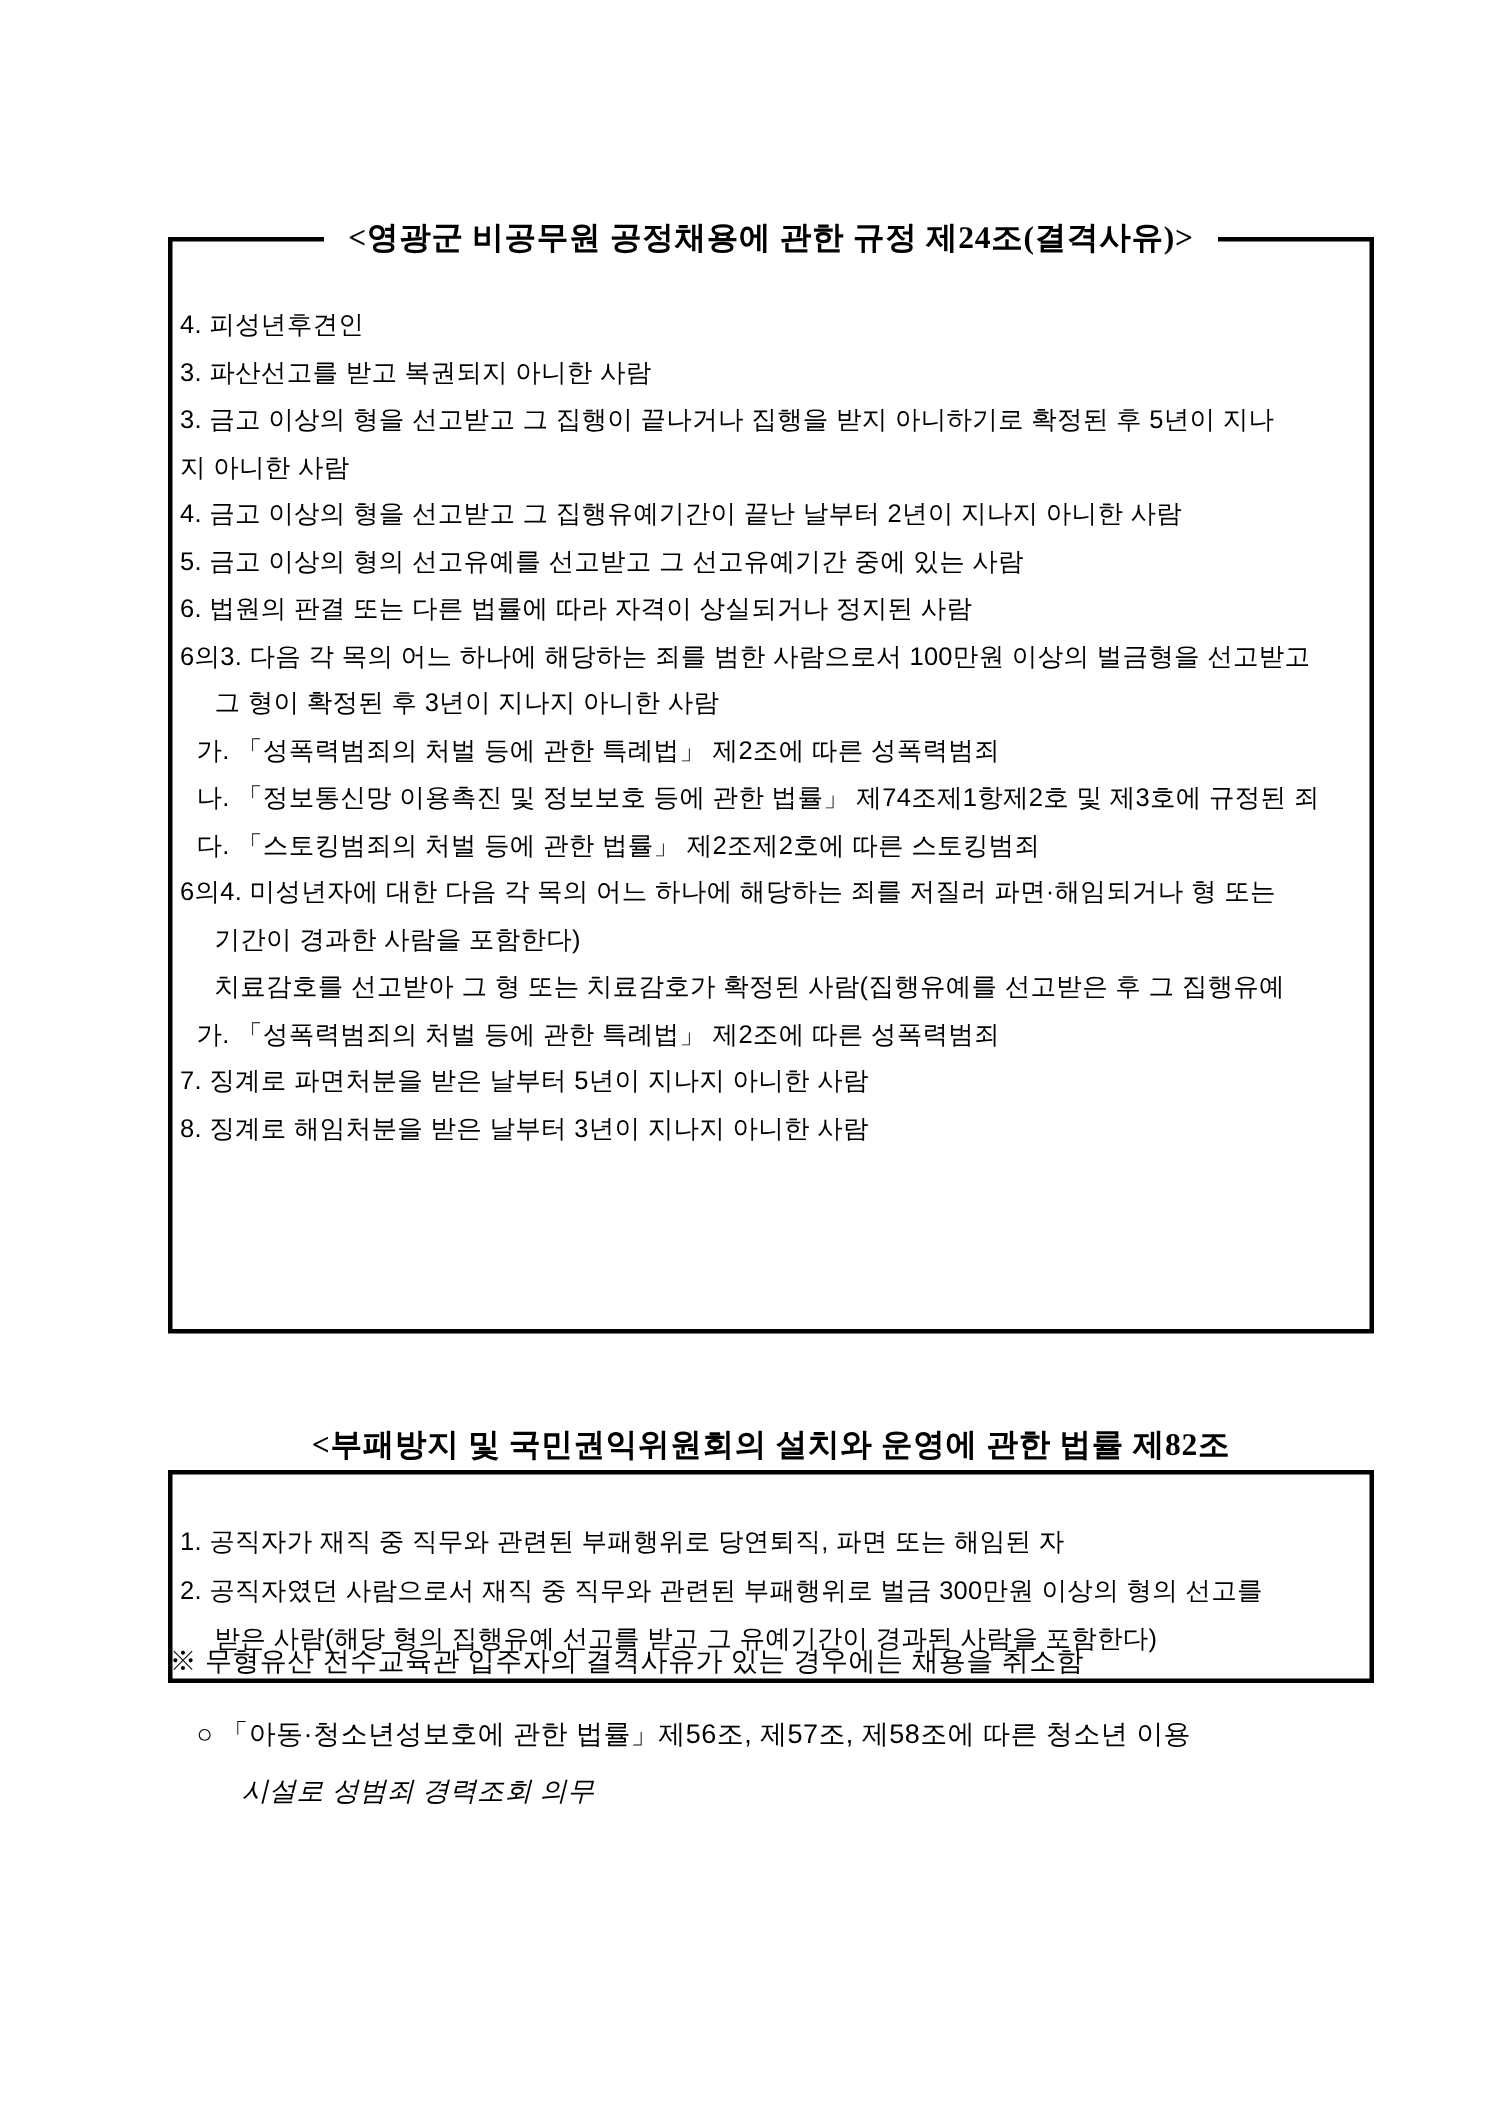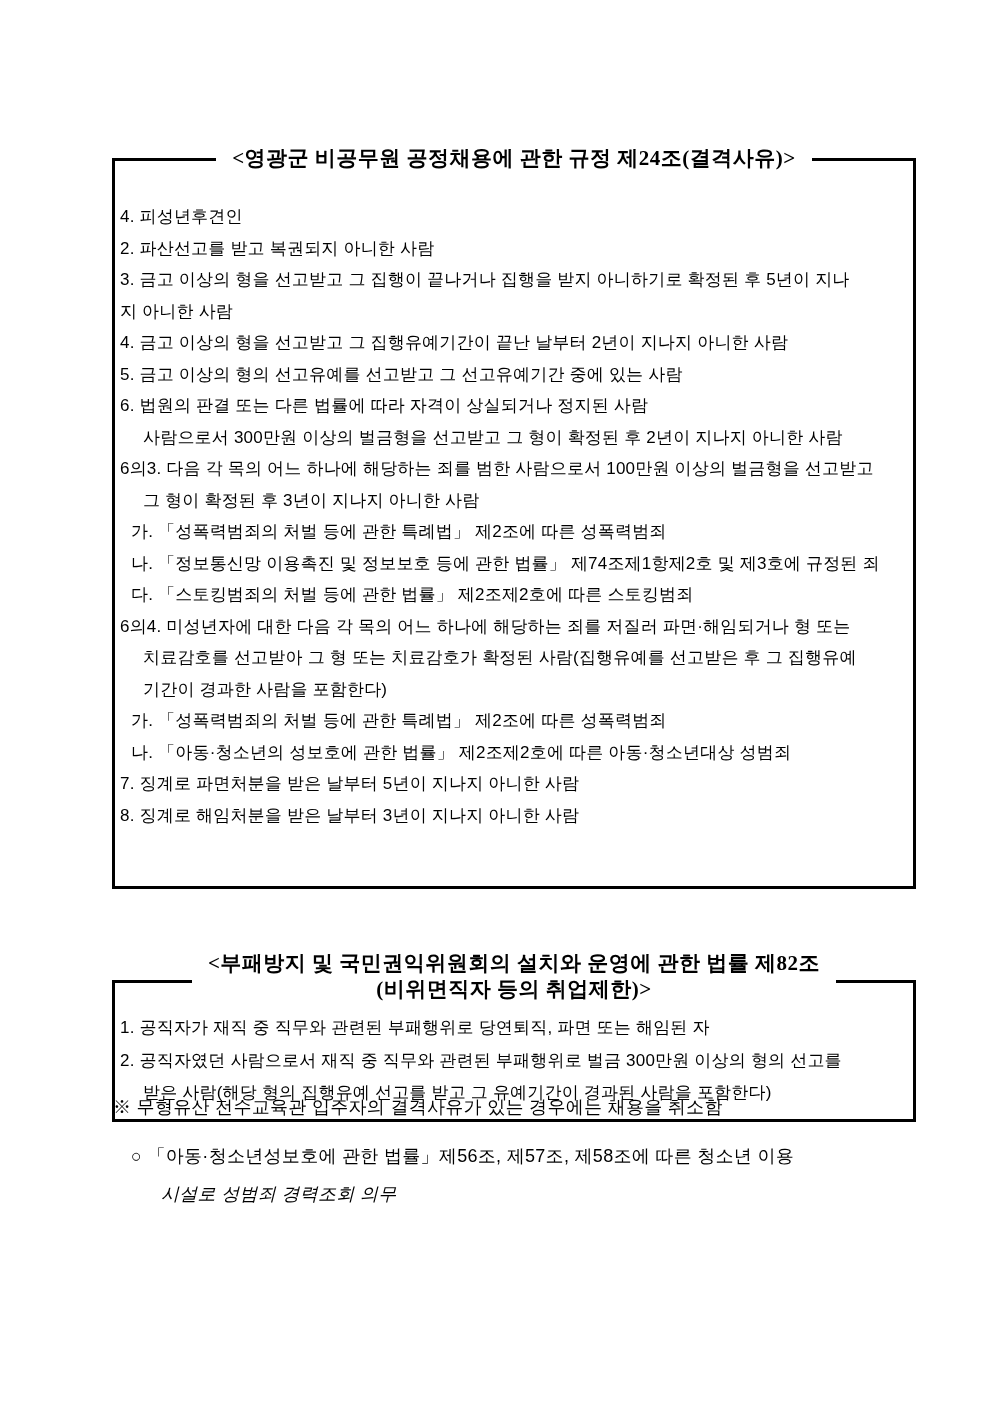--- a/index.html
+++ b/index.html
@@ -78,45 +78,43 @@
 </style>
 </head>
 <body>
 
 <div class="law-box" id="box1">
   <div class="box-title">
     <span class="title-bg">&lt;영광군 비공무원 공정채용에 관한 규정 제24조(결격사유)&gt;</span>
   </div>
   <div class="box-content">
     <div class="bline indent-main">4. 피성년후견인</div>
-    <div class="bline indent-main">2. 파산선고를 받고 복권되지 아니한 사람</div>
+    <div class="bline indent-main">3. 파산선고를 받고 복권되지 아니한 사람</div>
     <div class="bline indent-main">3. 금고 이상의 형을 선고받고 그 집행이 끝나거나 집행을 받지 아니하기로 확정된 후 5년이 지나</div>
     <div class="bline indent-main">지 아니한 사람</div>
     <div class="bline indent-main">4. 금고 이상의 형을 선고받고 그 집행유예기간이 끝난 날부터 2년이 지나지 아니한 사람</div>
     <div class="bline indent-main">5. 금고 이상의 형의 선고유예를 선고받고 그 선고유예기간 중에 있는 사람</div>
     <div class="bline indent-main">6. 법원의 판결 또는 다른 법률에 따라 자격이 상실되거나 정지된 사람</div>
-    <div class="bline indent-cont">사람으로서 300만원 이상의 벌금형을 선고받고 그 형이 확정된 후 2년이 지나지 아니한 사람</div>
     <div class="bline indent-main">6의3. 다음 각 목의 어느 하나에 해당하는 죄를 범한 사람으로서 100만원 이상의 벌금형을 선고받고</div>
     <div class="bline indent-cont">그 형이 확정된 후 3년이 지나지 아니한 사람</div>
     <div class="bline indent-sub">가. 「성폭력범죄의 처벌 등에 관한 특례법」 제2조에 따른 성폭력범죄</div>
     <div class="bline indent-sub">나. 「정보통신망 이용촉진 및 정보보호 등에 관한 법률」 제74조제1항제2호 및 제3호에 규정된 죄</div>
     <div class="bline indent-sub">다. 「스토킹범죄의 처벌 등에 관한 법률」 제2조제2호에 따른 스토킹범죄</div>
     <div class="bline indent-main">6의4. 미성년자에 대한 다음 각 목의 어느 하나에 해당하는 죄를 저질러 파면·해임되거나 형 또는</div>
+    <div class="bline indent-cont">기간이 경과한 사람을 포함한다)</div>
     <div class="bline indent-cont">치료감호를 선고받아 그 형 또는 치료감호가 확정된 사람(집행유예를 선고받은 후 그 집행유예</div>
-    <div class="bline indent-cont">기간이 경과한 사람을 포함한다)</div>
     <div class="bline indent-sub">가. 「성폭력범죄의 처벌 등에 관한 특례법」 제2조에 따른 성폭력범죄</div>
-    <div class="bline indent-sub">나. 「아동·청소년의 성보호에 관한 법률」 제2조제2호에 따른 아동·청소년대상 성범죄</div>
     <div class="bline indent-main">7. 징계로 파면처분을 받은 날부터 5년이 지나지 아니한 사람</div>
     <div class="bline indent-main">8. 징계로 해임처분을 받은 날부터 3년이 지나지 아니한 사람</div>
   </div>
 </div>
 
 <div class="law-box" id="box2">
   <div class="box-title">
-    <span class="title-bg"><span>&lt;부패방지 및 국민권익위원회의 설치와 운영에 관한 법률 제82조</span><br><span>(비위면직자 등의 취업제한)&gt;</span></span>
+    <span class="title-bg"><span>&lt;부패방지 및 국민권익위원회의 설치와 운영에 관한 법률 제82조</span><br></span>
   </div>
   <div class="box-content">
     <div class="bline indent-main">1. 공직자가 재직 중 직무와 관련된 부패행위로 당연퇴직, 파면 또는 해임된 자</div>
     <div class="bline indent-main">2. 공직자였던 사람으로서 재직 중 직무와 관련된 부패행위로 벌금 300만원 이상의 형의 선고를</div>
     <div class="bline indent-cont">받은 사람(해당 형의 집행유예 선고를 받고 그 유예기간이 경과된 사람을 포함한다)</div>
   </div>
 </div>
 
 <div class="notes">
   <div class="note-line note-0">※  무형유산 전수교육관 입주자의 결격사유가 있는 경우에는 채용을 취소함</div>

